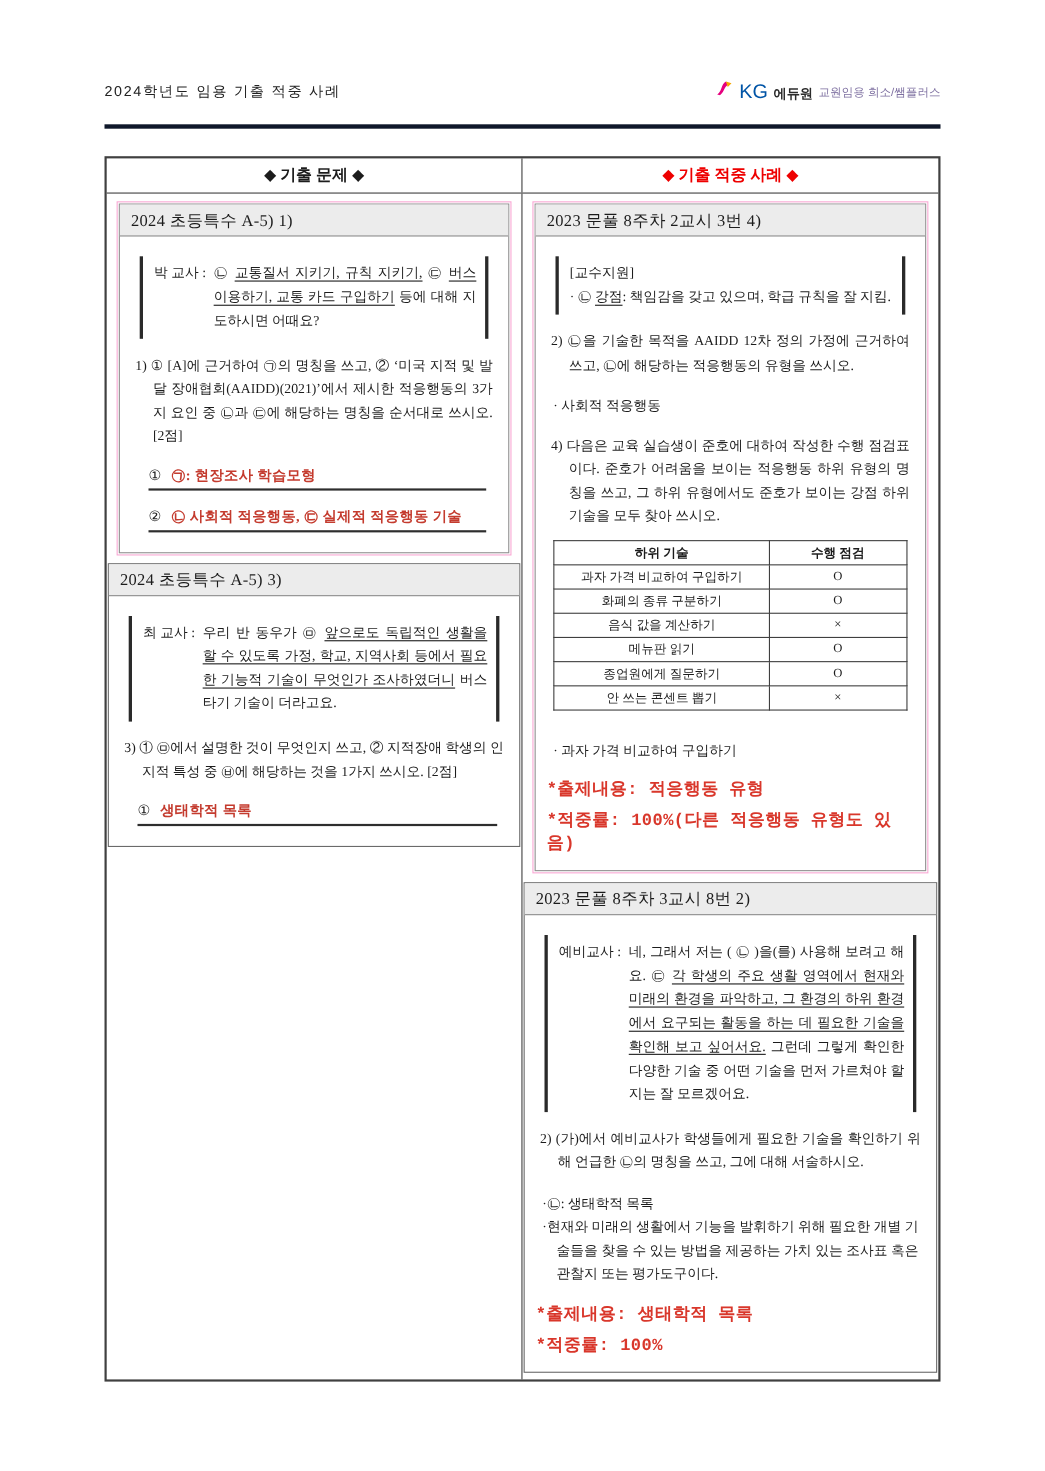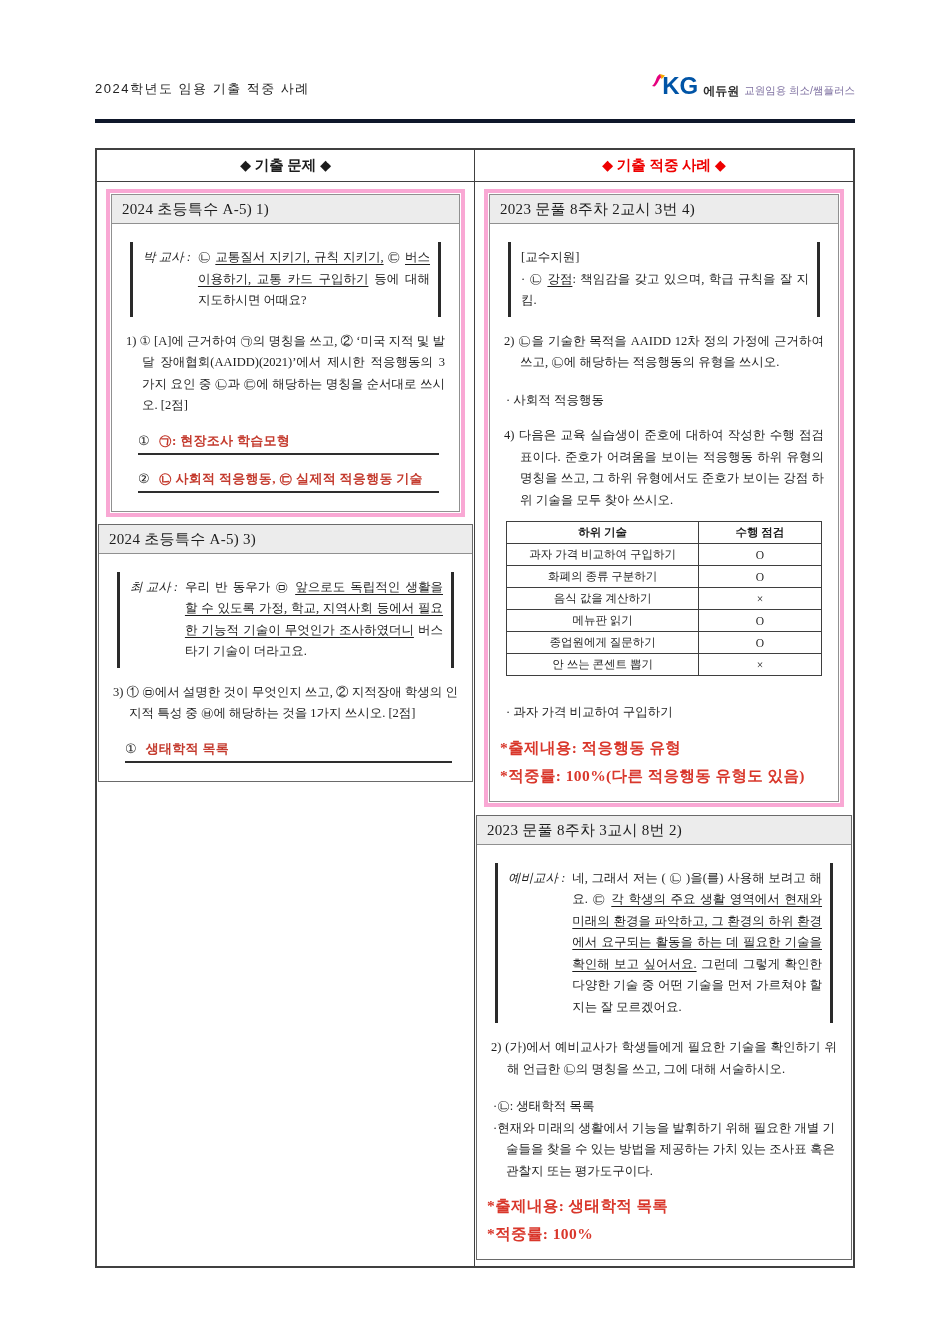--- a/index.html
+++ b/index.html
@@ -14,56 +14,56 @@
   .page { padding: 62px 95px 0 95px; }
 
   
   .page-header {
     display: flex; justify-content: space-between; align-items: flex-end;
     border-bottom: 4px solid #0f172a; padding-bottom: 21px;
     font-family: "Liberation Sans", sans-serif;
   }
   .page-title { font-size: 13px; letter-spacing: 1.5px; color: #222; }
   .logo { display: flex; align-items: flex-end; gap: 5px; position: relative; padding-top: 12px; }
-  .logo-kg { color: #0054a6; font-weight: bold; font-size: 24px; line-height: 1; position: relative; }
+  .logo-kg { color: #0054a6; font-weight: normal; font-size: 18px; line-height: 1; position: relative; }
   .logo-swoosh { position: absolute; top: -1px; right: 32px; }
   .logo-name { font-size: 12px; font-weight: bold; color: #2b2b2b; line-height: 1.2; }
   .logo-sub { font-size: 10.5px; color: #7d6fa0; line-height: 1.3; }
 
   
   .main-table { border: 2px solid #404040; margin-top: 25px; }
   .mt-header {
     display: grid; grid-template-columns: 1fr 1fr;
     font-size: 14.5px; font-weight: bold; text-align: center;
     border-bottom: 1px solid #404040;
   }
   .mt-header > div { padding: 6px 0; }
   .mt-h-left { border-right: 1px solid #404040; }
   .mt-h-right { color: #ee0000; }
   .mt-body { display: grid; grid-template-columns: 1fr 1fr; min-height: 1053px; }
   .col-left { border-right: 1px solid #404040; }
 
   
-  .sbox { margin: 7px 9px; border: 4px solid #f9a8d4; padding: 1px; }
+  .sbox { margin: 7px 9px; border: 1px solid #f9a8d4; padding: 1px; }
   .sbox-inner { border: 1px solid #909090; }
   .fbox { margin: 3px 1px 6px; border: 1px solid #6a6a6a; }
   .box-title {
     background: #ececec; font-size: 15px; padding: 5px 10px 4px;
     border-bottom: 1px solid #909090; letter-spacing: 0.3px;
   }
   .box-content { padding: 8px 8px 12px; }
 
   
   .quote {
     display: flex; gap: 7px;
     border-left: 3px solid #2a2a2a; border-right: 3px solid #2a2a2a;
     padding: 5px 8px 5px 10px; margin: 10px 10px 12px;
     font-size: 12.5px; line-height: 1.72;
   }
-  .speaker { white-space: nowrap; font-style: italic; }
+  .speaker { white-space: nowrap; }
   .qtext { flex: 1; text-align: justify; }
   .u { text-decoration: underline; text-underline-offset: 3px; }
 
   
   .question {
     font-size: 12.5px; line-height: 1.72; margin: 14px 6px 10px;
     padding-left: 16px; text-indent: -16px; text-align: justify;
   }
   .answer-row {
     display: flex; gap: 9px; align-items: baseline;
@@ -78,21 +78,21 @@
 
   .check-table { width: 95%; margin: 8px auto 12px; border-collapse: collapse; font-size: 11.5px; }
   .check-table th, .check-table td { border: 1px solid #3f3f3f; padding: 3px 4px; text-align: center; }
   .check-table th { font-weight: bold; }
   .check-table .c-skill { width: 61%; }
 
   .highlight {
     color: #d9372b; font-weight: bold; font-size: 15.5px;
     margin: 7px 2px 2px; letter-spacing: 0.4px;
   }
-  .hl-wrap { margin-top: 14px; }
+  .hl-wrap { margin-top: 14px; font-family: Liberation Mono, monospace; }
 </style>
 </head>
 <body>
 
 <div class="page">
 
   <div class="page-header">
     <div class="page-title">2024학년도 임용 기출 적중 사례</div>
     <div class="logo">
       <span class="logo-kg">

